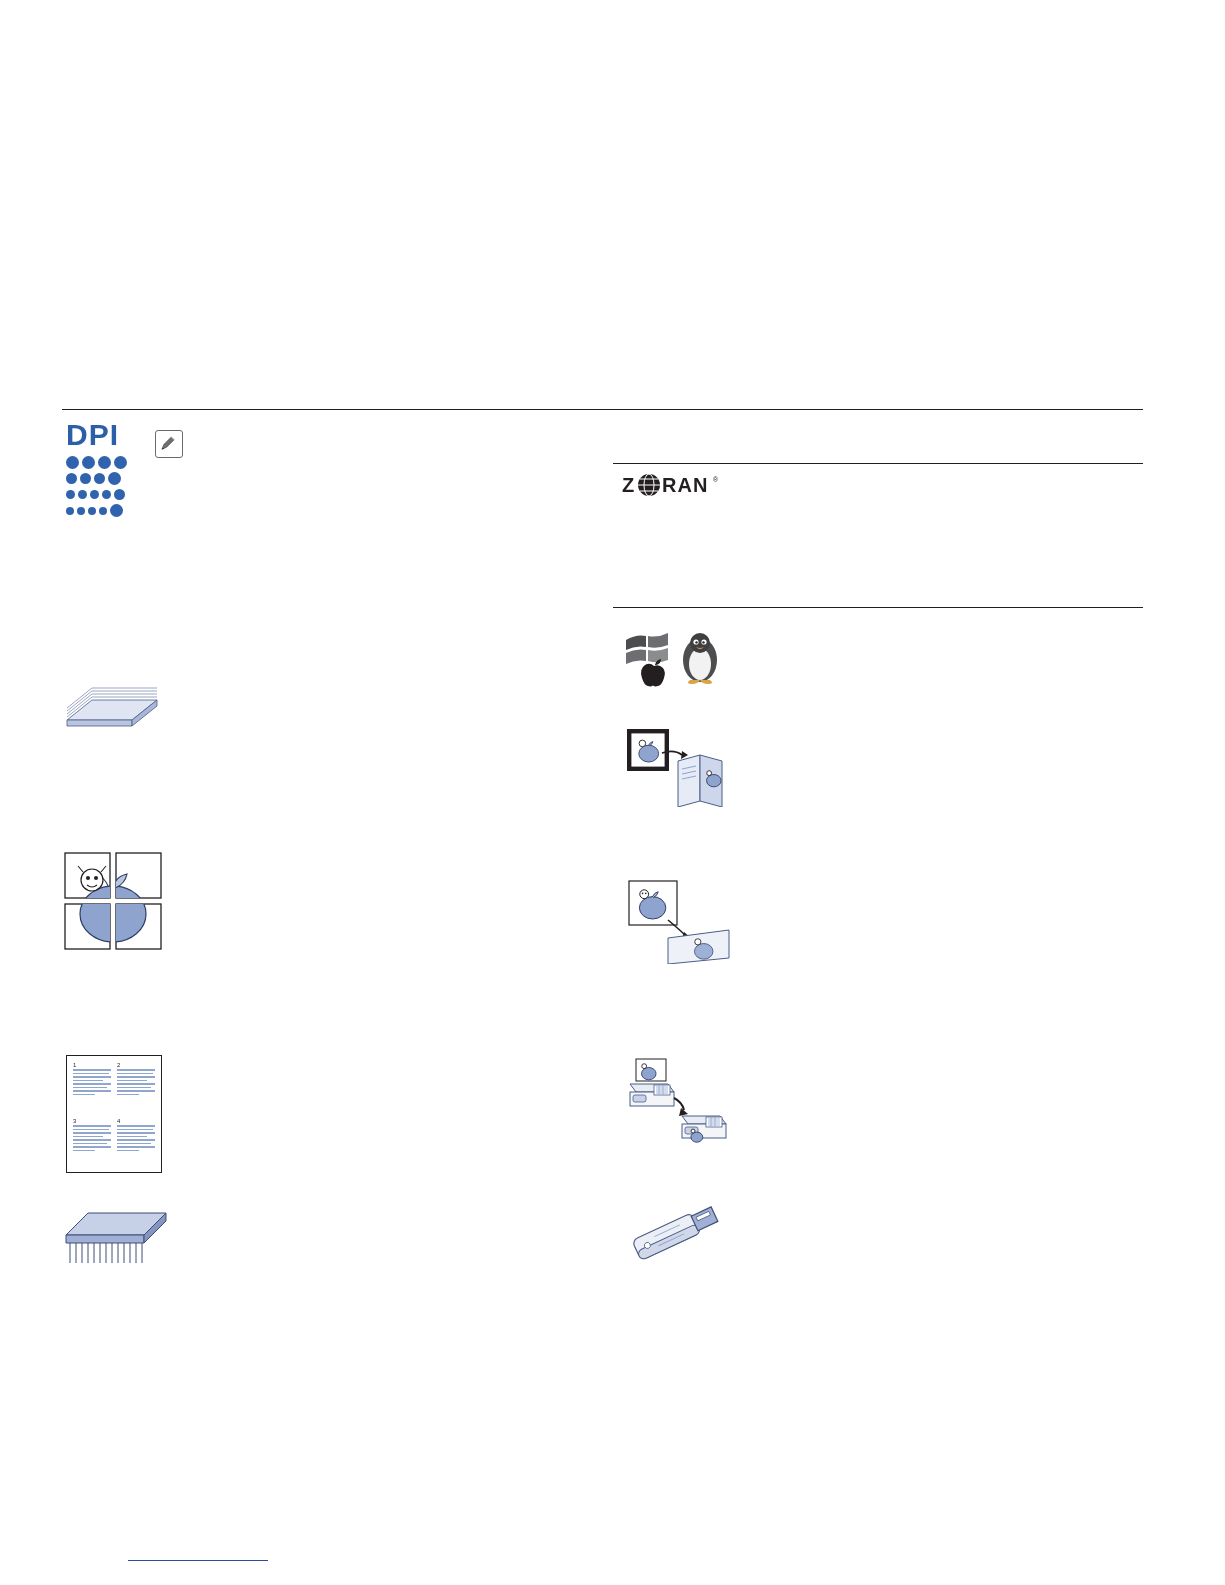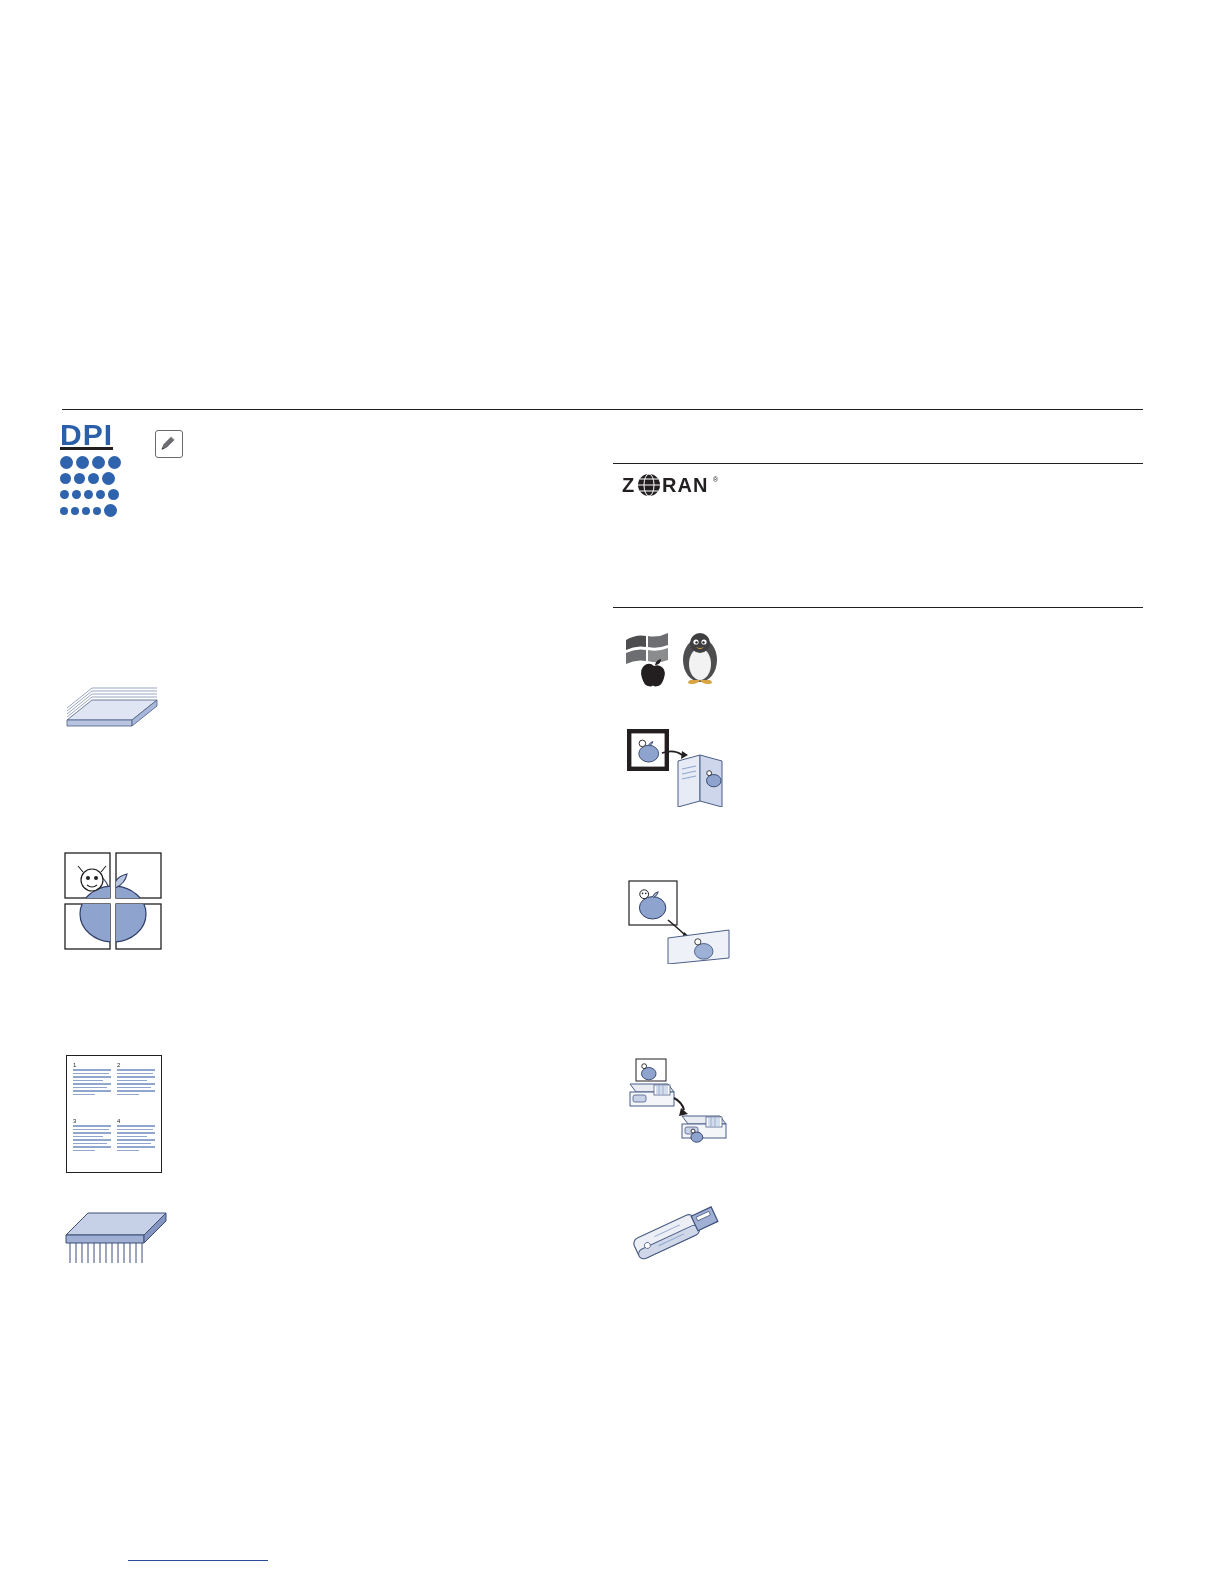--- a/index.html
+++ b/index.html
@@ -25,21 +25,21 @@
   .rule {
     position: absolute;
     background: #231f20;
     height: 1px;
   }
   .rule-top      { left: 62px;  top: 409px;  width: 1081px; }
   .rule-right-1  { left: 613px; top: 463px;  width: 530px; }
   .rule-right-2  { left: 613px; top: 607px;  width: 530px; }
 
   
-  .dpi-block { position: absolute; left: 60px; top: 420px; width: 120px; height: 100px; text-decoration: underline; }
+  .dpi-block { position: absolute; left: 66px; top: 420px; width: 120px; height: 100px; }
   .dpi-word {
     font-family: "Liberation Sans", sans-serif;
     font-size: 30px;
     font-weight: bold;
     letter-spacing: 1px;
     color: #2b5fa8;
     line-height: 1;
   }
   .dot-grid { margin-top: 6px; }
   .dot-row { display: flex; gap: 3px; margin-bottom: 3px; height: 13px; align-items: center; }

